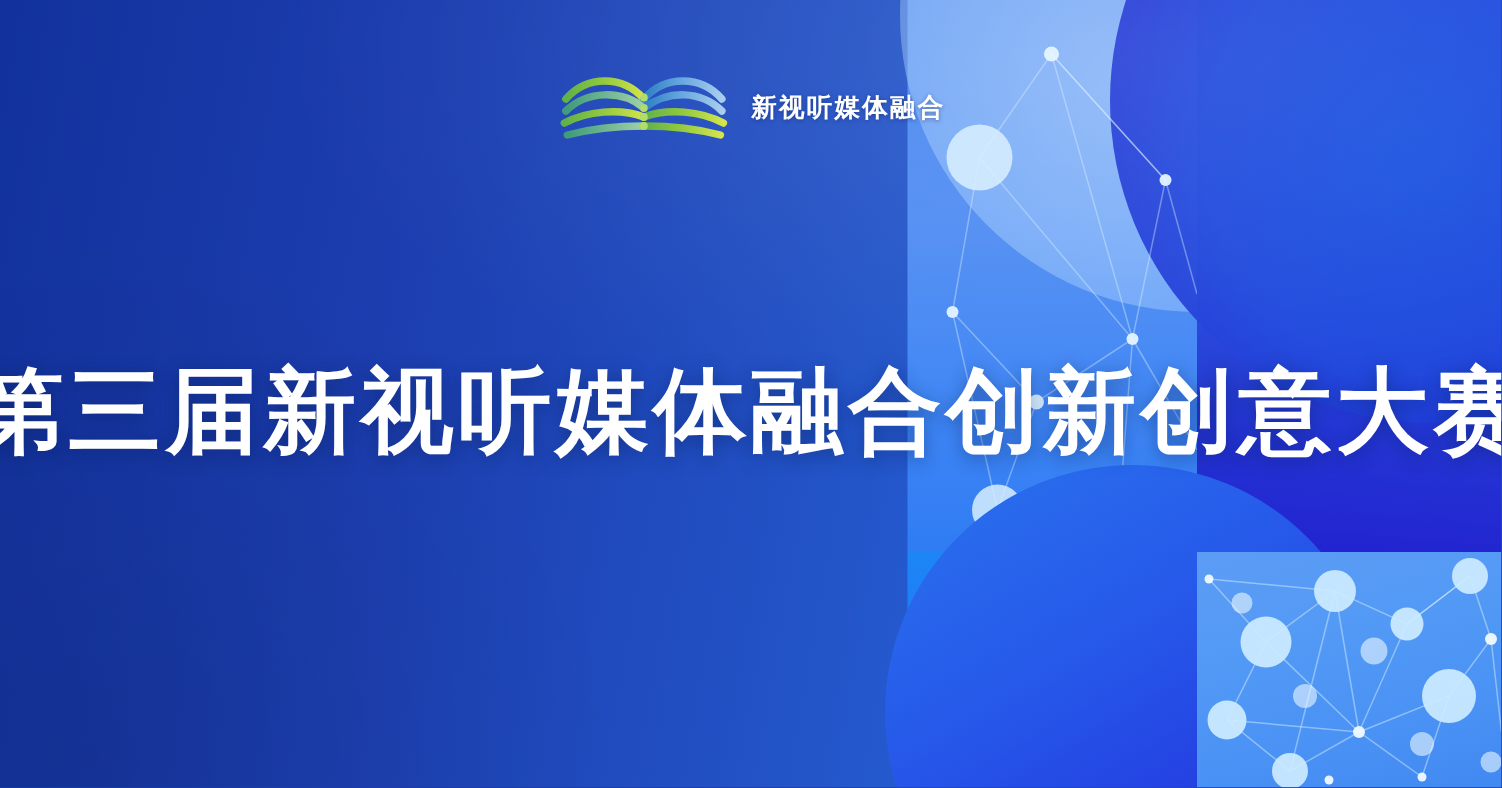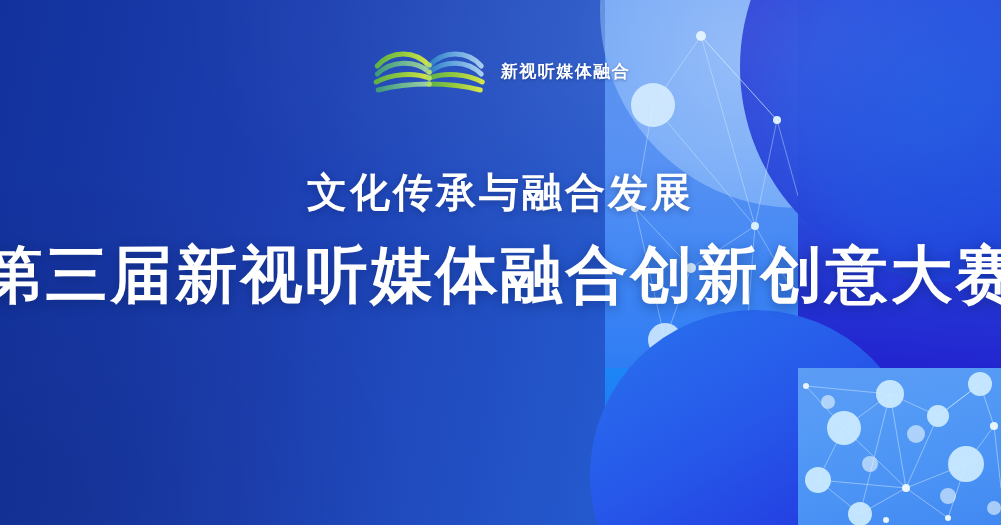--- a/index.html
+++ b/index.html
@@ -252,19 +252,18 @@
             <circle cx="58" cy="40" r="2.6"></circle>
           </g>
         </svg>
       </span>
       <span id="logo-words">
         <span>新视听媒体融合</span>
       </span>
     </div>
 
     <div id="subtitle-row">
-      <span id="subtitle-text">文化传承与融合发展</span>
     </div>
 
     <div id="main-title">第三届新视听媒体融合创新创意大赛</div>
 
   </div>
 </div>
 
 </body></html>

